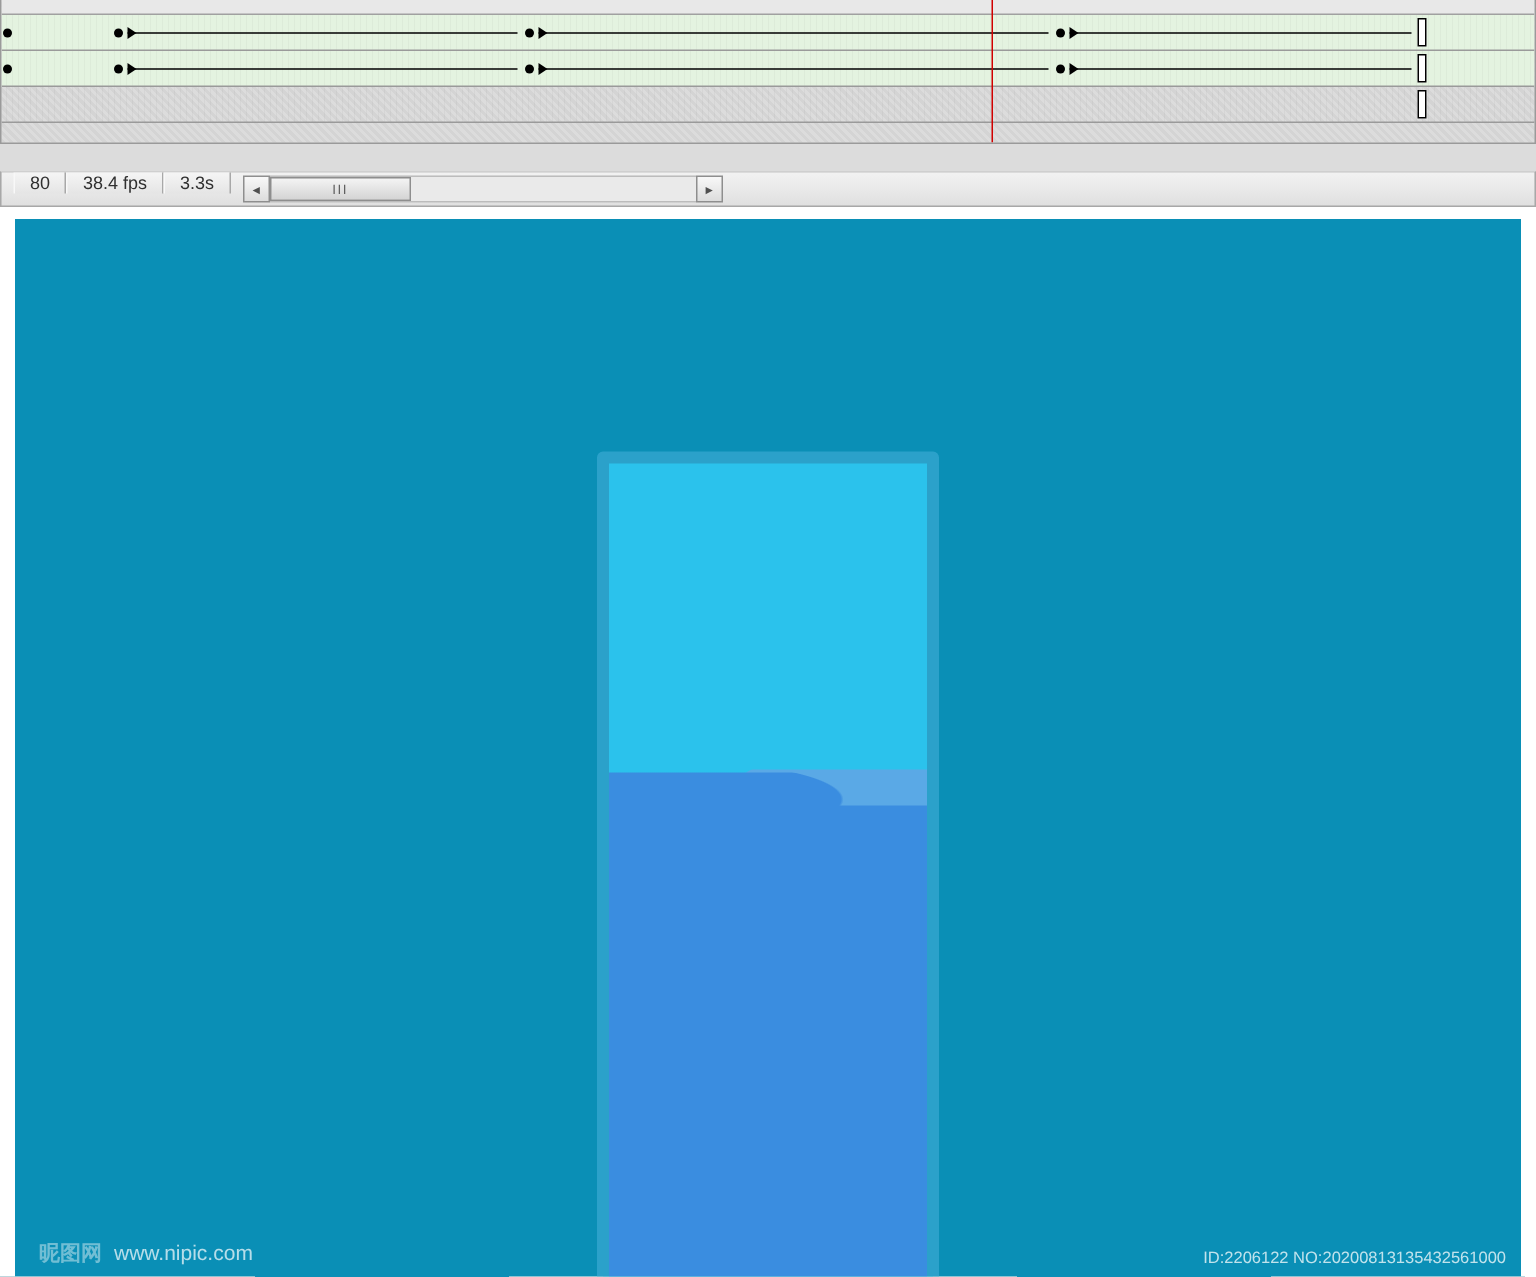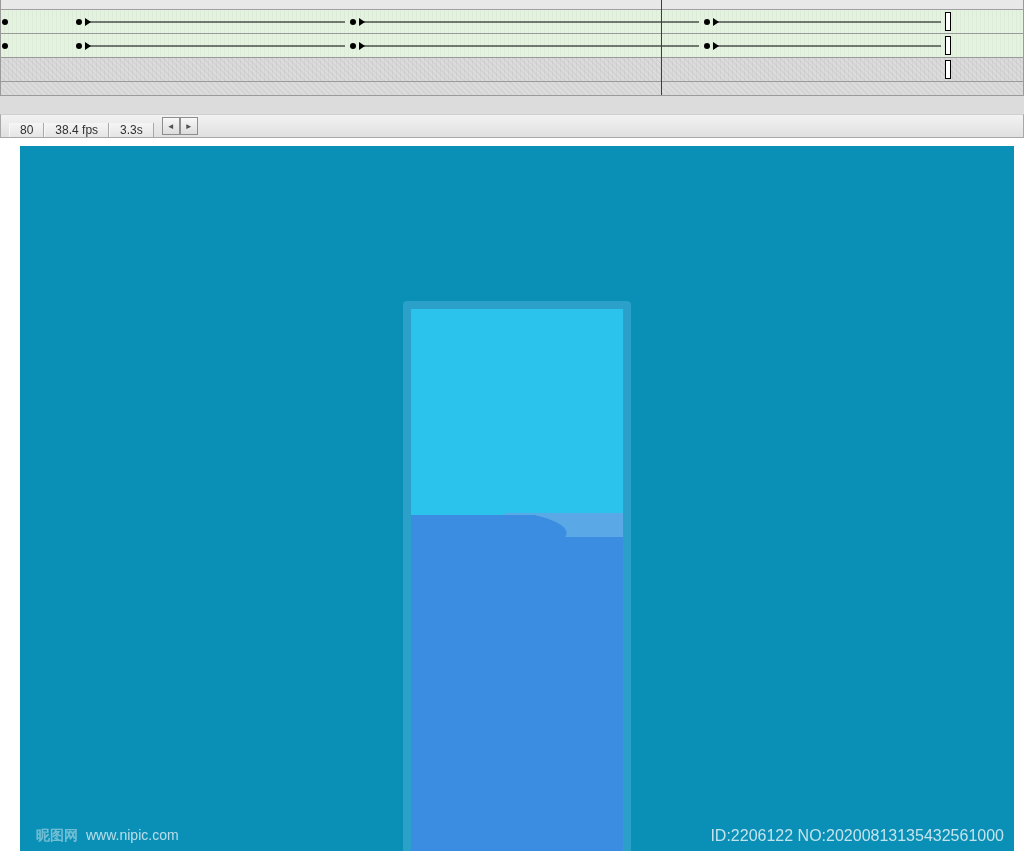--- a/index.html
+++ b/index.html
@@ -57,21 +57,21 @@
     left: 660px;
   }
 
   
   .statusbar {
     width: 100%; height: 24px;
     background: linear-gradient(#f2f2f2, #e0e0e0);
     border: 1px solid #a8a8a8;
     border-top: 1px solid #cfcfcf;
     margin-top: 18px;
-    display: flex; align-items: flex-end;
+    display: flex; align-items: flex-start;
   }
   .statusbar .cell {
     padding: 0 10px; display: flex; align-items: center;
     border-right: 1px solid #a8a8a8; border-left: 1px solid #f8f8f8;
     background: linear-gradient(#f5f5f5, #e5e5e5);
     color: #303030;
   }
   .statusbar .spacer { flex: 0 0 8px; border: none; background: transparent; }
   .scroll-horiz {
     display: flex; align-items: center; flex: 0 0 320px; height: 100%;
@@ -89,21 +89,21 @@
     border: 1px solid #8e8e8e;
     display:flex; align-items:center; justify-content:center;
     font-size:9px; color:#606060; letter-spacing:1px;
   }
 
   
   .stage-wrap {
     width: 100%;
     height: calc(851px - 96px - 24px - 18px);
     background: #ffffff;
-    padding: 8px 10px 0 20px;
+    padding: 8px 10px 0 10px;
     position: relative;
   }
   .stage {
     width: 100%; height: 100%;
     background: #0a8fb6;
     position: relative;
     overflow: hidden;
   }
   .container {
     position: absolute;
@@ -138,21 +138,21 @@
   
   .wm-left {
     position: absolute; left: 16px; bottom: 6px;
     color: #ffffff; opacity: 0.7; font-size: 14px;
     display: flex; align-items: baseline; gap: 8px;
     pointer-events: none;
   }
   .wm-left .brand { font-weight: bold; opacity: 0.6; }
   .wm-right {
     position: absolute; right: 10px; bottom: 6px;
-    color: #ffffff; opacity: 0.75; font-size: 16px;
+    color: #ffffff; opacity: 0.75; font-size: 11px;
     pointer-events: none;
   }
 </style>
 </head>
 <body>
 
 <div class="timeline-area">
   <div class="timeline-inner">
     <div class="tl-ruler"></div>
 
@@ -199,20 +199,25 @@
   </div>
   <div class="cell">
     <span>38.4 fps</span>
   </div>
   <div class="cell">
     <span>3.3s</span>
   </div>
   <span class="spacer"></span>
   <div class="scroll-horiz">
     <div class="scroll-btn">◄</div>
+    <div class="scroll-track">
+      <div class="scroll-thumb">
+        <span>III</span>
+      </div>
+    </div>
     <div class="scroll-btn">►</div>
   </div>
 </div>
 
 <div class="stage-wrap">
   <div class="stage">
     <div class="container">
       <div class="wave-back"></div>
       <div class="wave-front"></div>
     </div>

